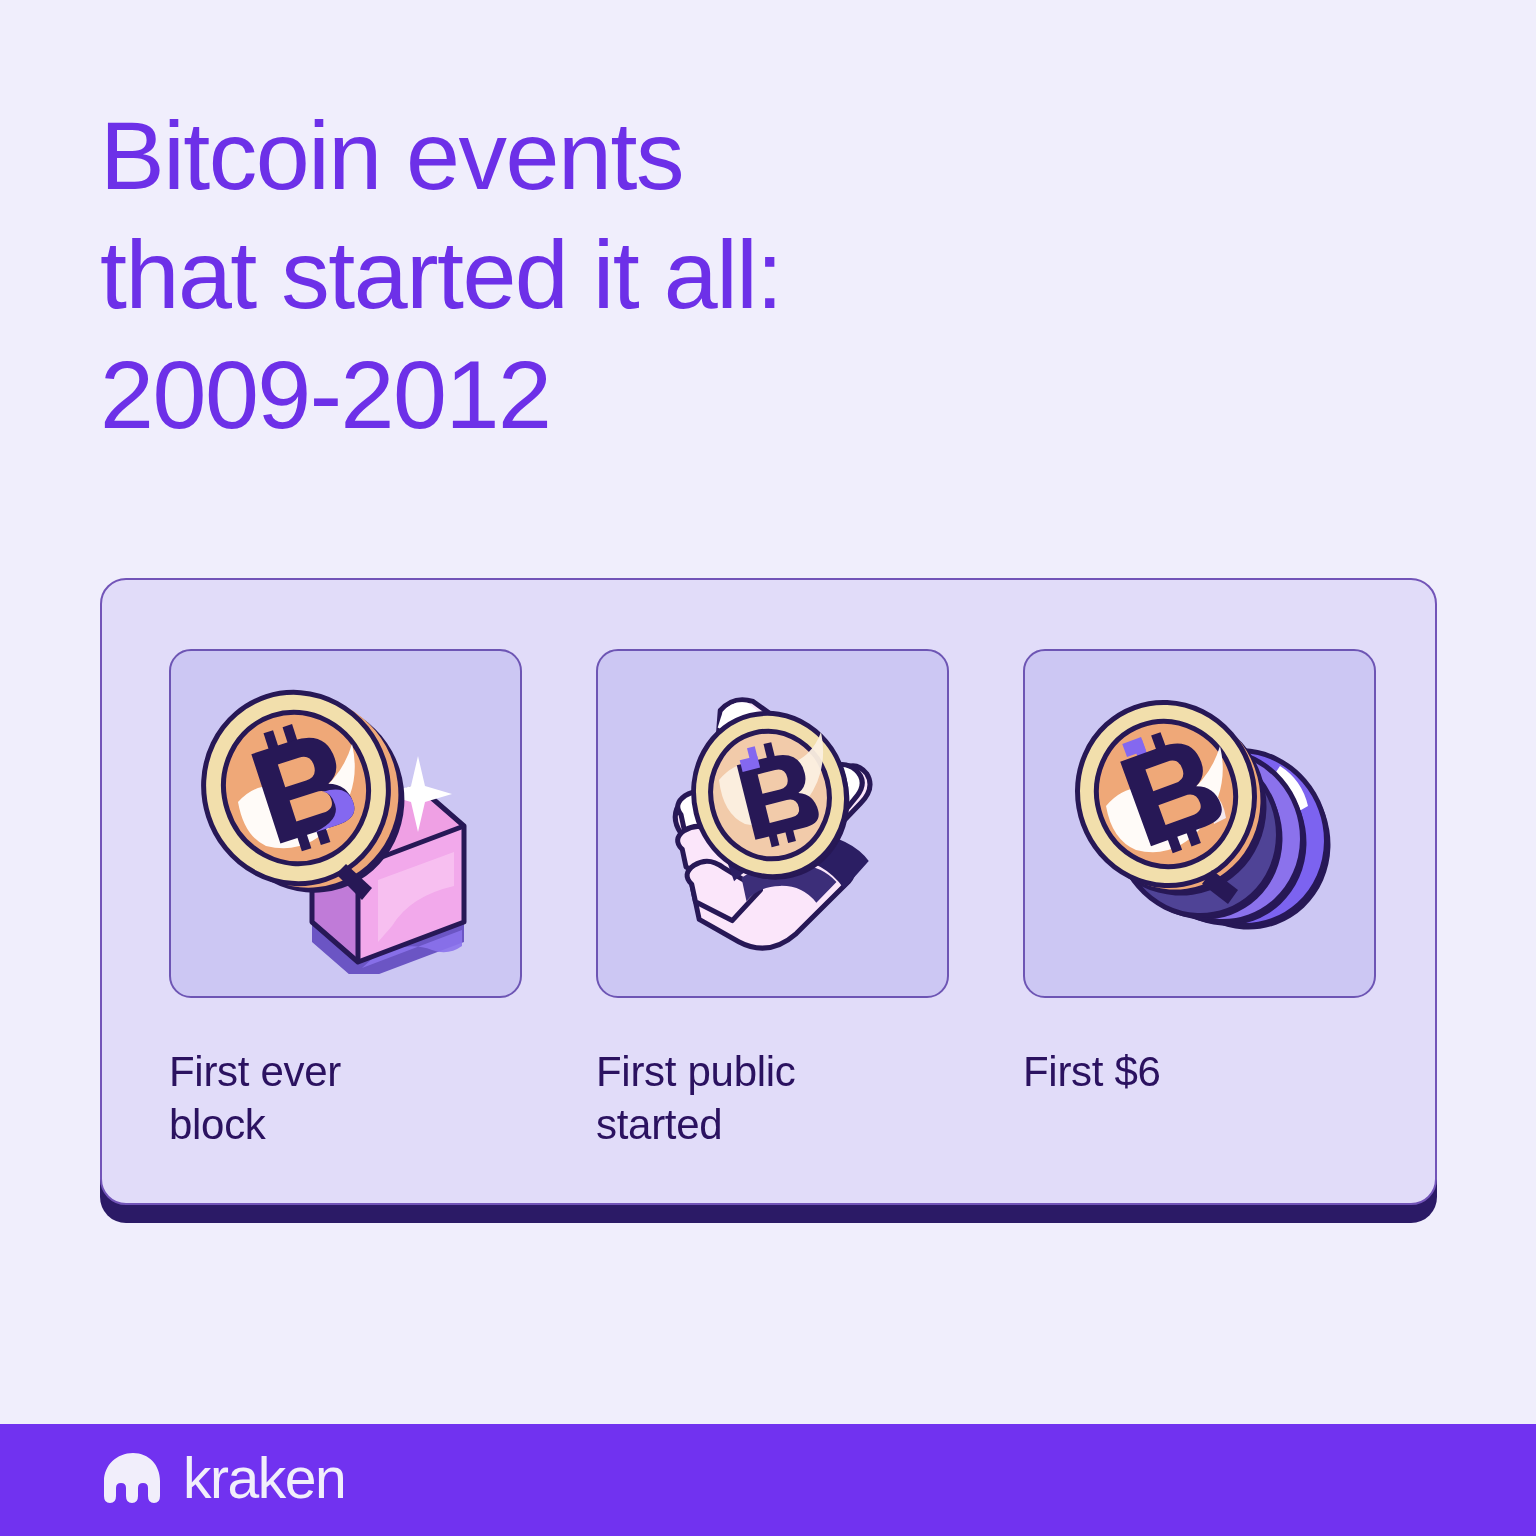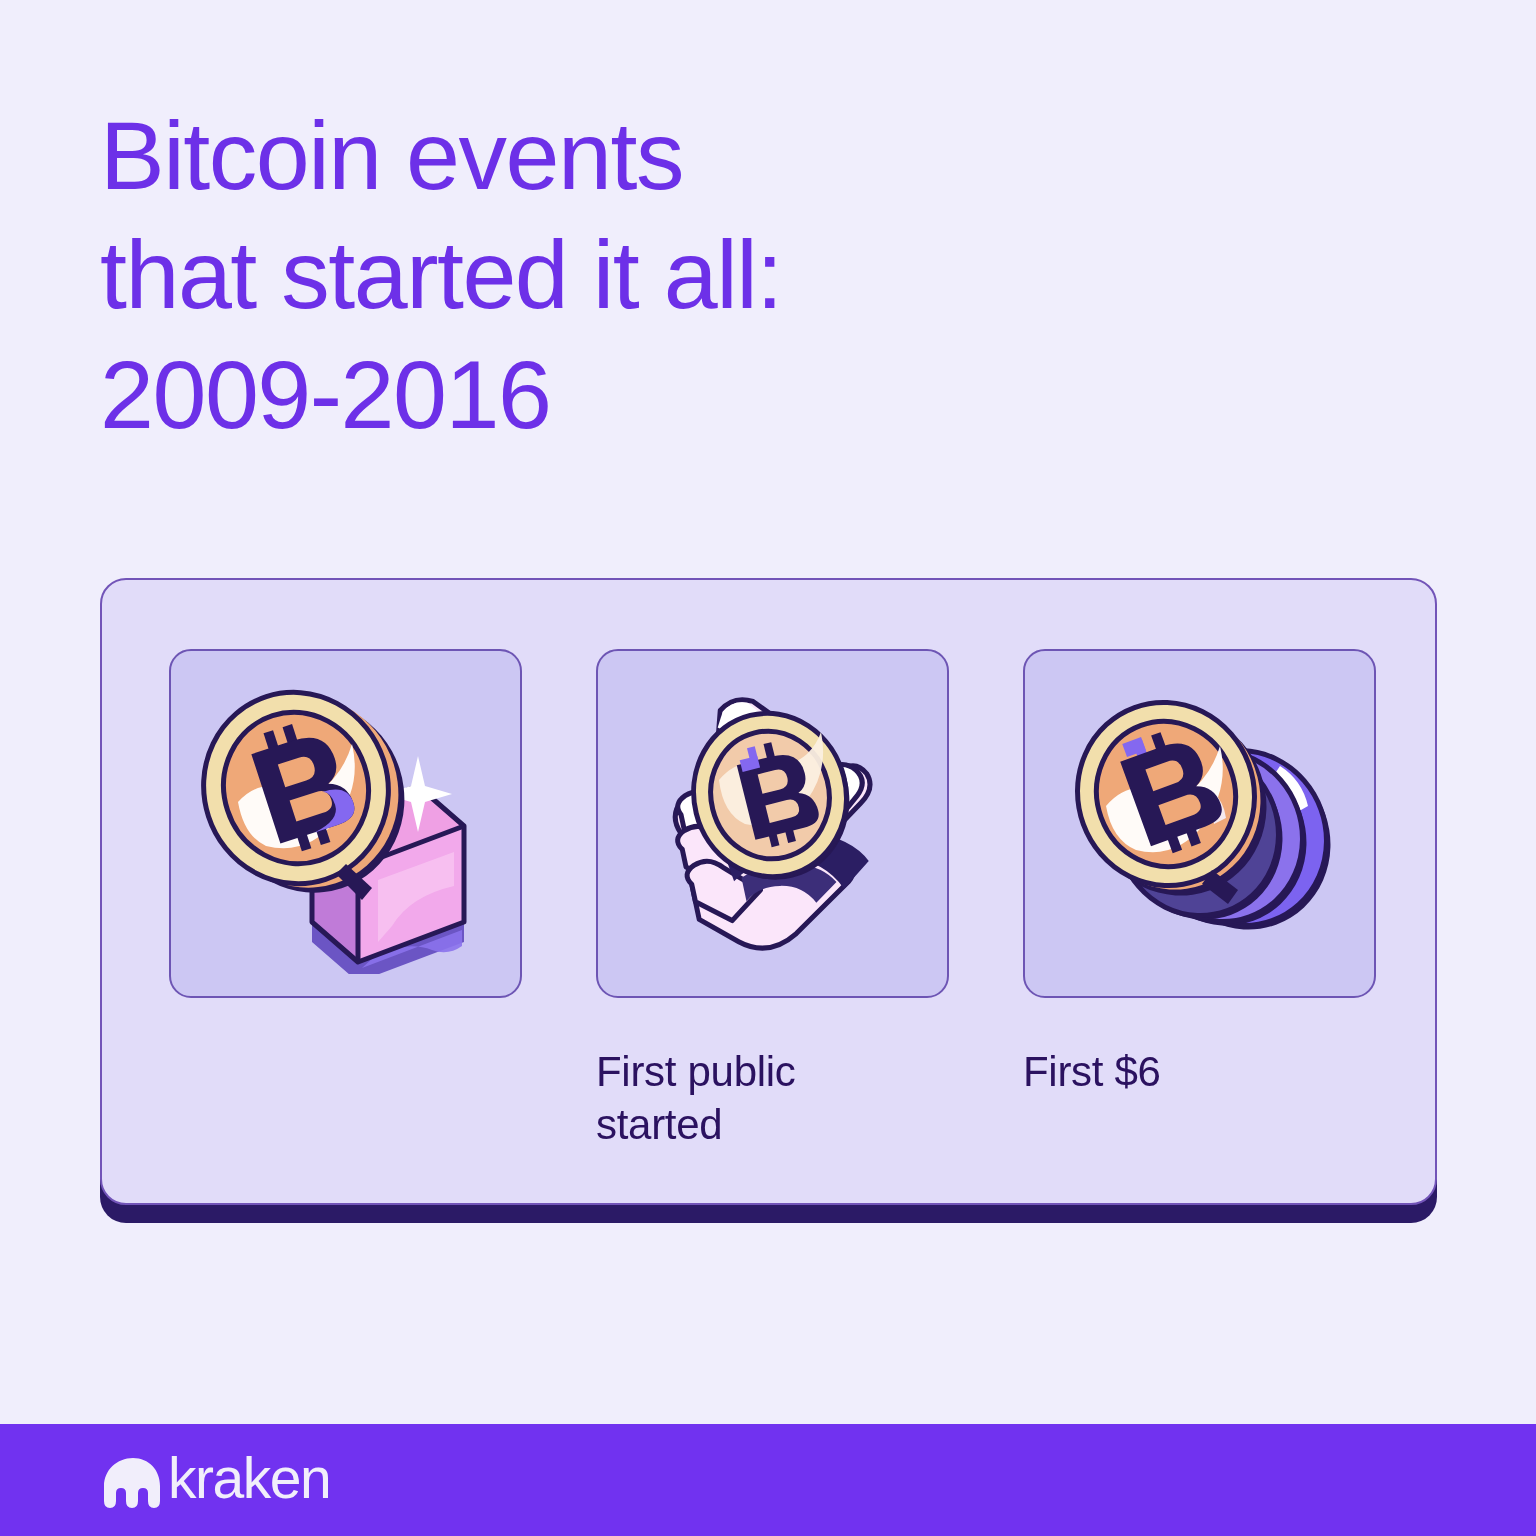--- a/index.html
+++ b/index.html
@@ -102,23 +102,23 @@
     bottom: 0;
     width: 1536px;
     height: 112px;
     background: #7132F0;
     display: flex;
     align-items: center;
   }
 
   .logo {
     display: flex;
-    align-items: flex-end;
+    align-items: flex-start;
     margin-left: 102px;
-    gap: 4px;
+    gap: 19px;
   }
 
   .logo-mark { display: block; }
 
   .logo-text {
     color: #F1EEFB;
     font-size: 57px;
     line-height: 1;
     letter-spacing: -1.5px;
     font-weight: 400;
@@ -126,21 +126,21 @@
     top: -2px;
   }
 </style>
 </head>
 <body>
 
 <div class="page">
 
   <h1 class="heading">Bitcoin events
 that started it all:
-2009-2016</h1>
+2009-2012</h1>
 
   <div class="card-shadow"></div>
 
   <div class="card">
     <div class="tiles">
 
       <div class="tile-col">
         <div class="tile">
           <svg width="300" height="300" viewBox="0 0 300 300">
 
@@ -180,20 +180,22 @@
               <rect x="106" y="152" width="10" height="24" fill="#271856"></rect>
               <path d="M68 68 L112 68 Q146 68 146 98 Q146 114 132 120 Q150 126 150 146 Q150 162 128 162 L68 162 Z" fill="#271856"></path>
               <path d="M90 86 L112 86 Q124 86 124 98 Q124 110 112 110 L90 110 Z" fill="#EFA878"></path>
               <path d="M90 124 L118 124 Q130 124 130 136 Q130 146 118 146 L90 146 Z" fill="#EFA878"></path>
               <path d="M124 126 Q150 126 150 146 Q150 162 128 162 L104 162 Q132 158 132 142 Q132 128 124 126 Z" fill="#8468F0"></path>
             </g>
 
             <path d="M150 190 L176 214 L166 226 L140 200 Z" fill="#271856"></path>
           </svg>
         </div>
+        <div class="tile-label">First ever
+block</div>
       </div>
 
       <div class="tile-col">
         <div class="tile">
           <svg width="300" height="300" viewBox="0 0 300 300">
             <g transform="rotate(-12 150 150)">
 
               <path d="M122 28 Q138 16 156 26 L176 48 L150 86 L112 62 Z" fill="#FBE6FA" stroke="#271856" stroke-width="5" stroke-linejoin="round"></path>
               <path d="M124 30 Q136 20 150 26 L160 38 L132 58 L116 44 Z" fill="#FFFFFF"></path>
 

